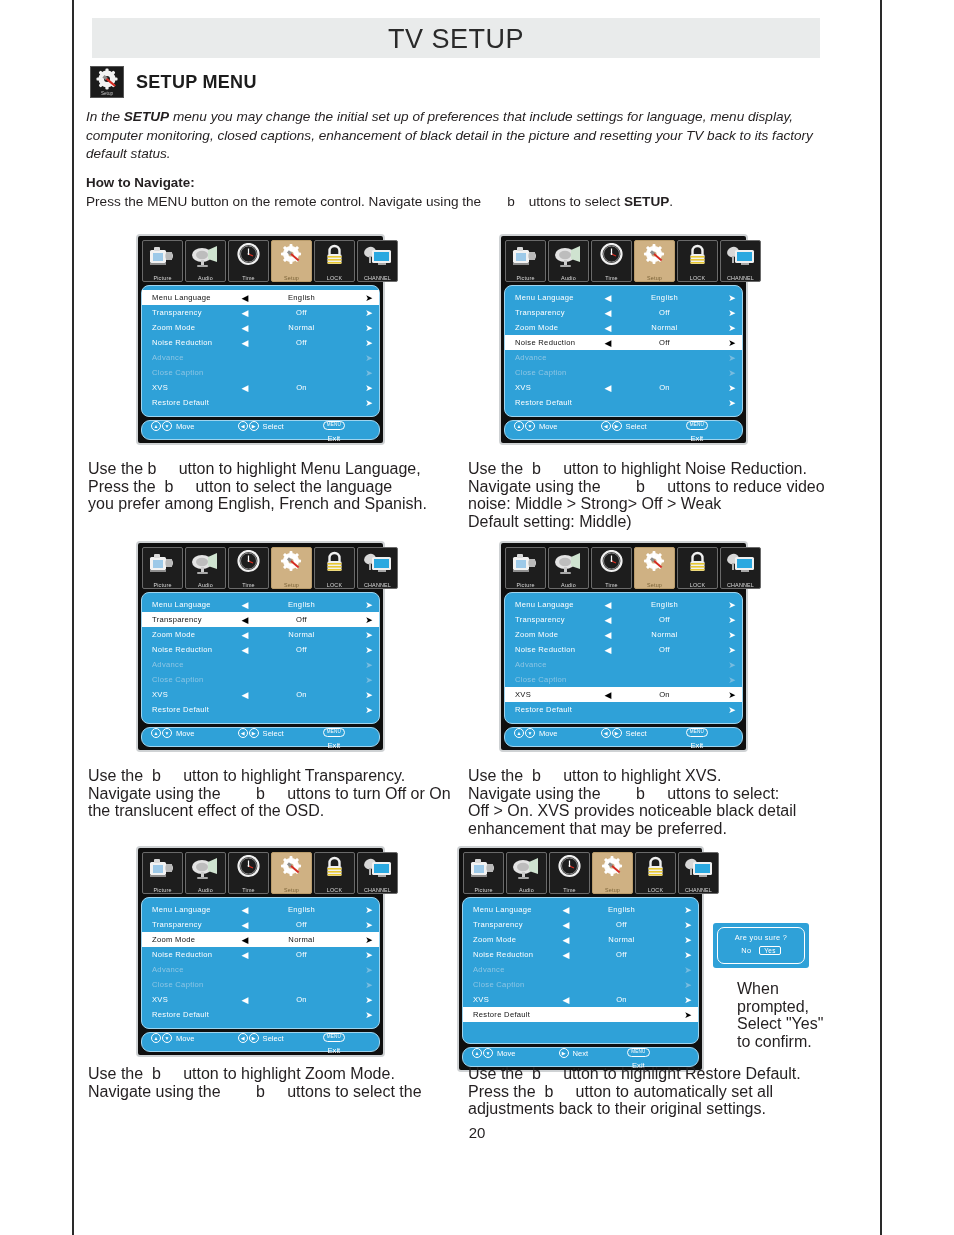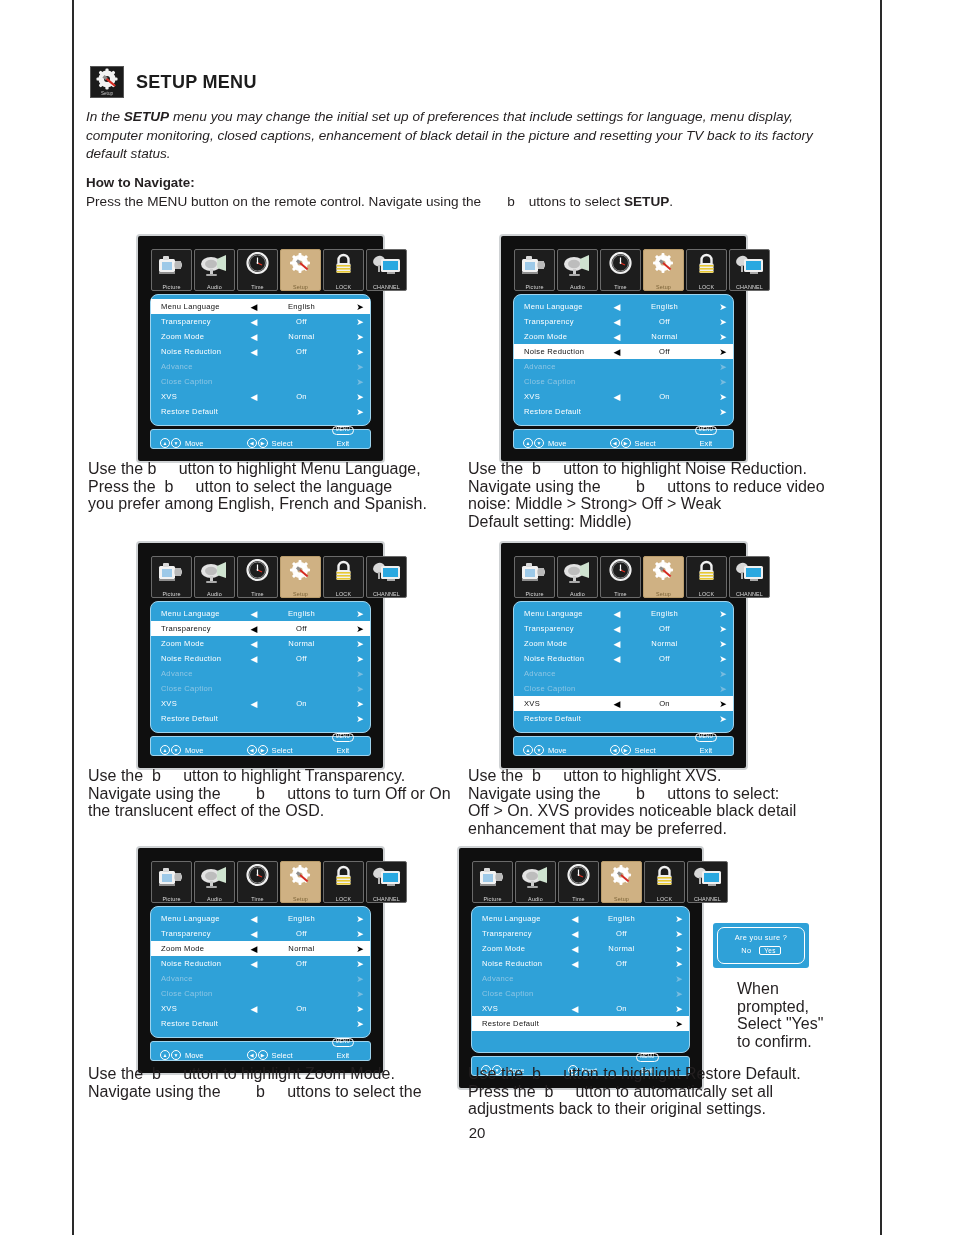--- a/index.html
+++ b/index.html
@@ -94,21 +94,21 @@
   .gap { display: inline-block; width: 26px; }
   .gap-sm { display: inline-block; width: 14px; }
 
   
   .osd {
     position: absolute;
     width: 249px;
     background: #0f0f0f;
     border: 2px solid #cfd2d4;
     border-radius: 4px;
-    padding: 12px;
+    padding: 3px;
     box-sizing: border-box;
   }
 
   .icon-row {
     display: flex;
     gap: 2px;
     padding: 1px 1px 2px 1px;
   }
   .icon-cell {
     width: 39px;
@@ -169,24 +169,24 @@
     color: #111111;
     font-weight: normal;
   }
   .menu-row.sel .larr, .menu-row.sel .rarr { color: #000; }
   .menu-spacer { height: 15px; }
 
   .osd-footer {
     margin-top: 3px;
     background: #2fa1d8;
     border: 1px solid #9fd4ee;
-    border-radius: 3px;
+    border-radius: 9px;
     height: 20px;
     display: flex;
-    align-items: flex-end;
+    align-items: flex-start;
     font-size: 7.6px;
     color: #ffffff;
     padding: 0 9px;
     box-sizing: border-box;
     gap: 5px;
   }
   .foot-seg { display: flex; align-items: center; gap: 4px; }
   .foot-seg.s2 { margin-left: 38px; }
   .foot-seg.s3 { margin-left: 34px; flex-direction: column; }
   .pill {
@@ -272,20 +272,23 @@
   }
 </style>
 </head>
 <body>
 
 <div id="page">
 
   <div class="edge-left"></div>
   <div class="edge-right"></div>
 
+  <div class="title-band">
+    <div class="title-text">TV SETUP</div>
+  </div>
 
   <div class="section-head">
     <div class="setup-badge">
       <svg viewBox="0 0 32 30" width="32" height="30" aria-hidden="true">
         <rect width="32" height="30" fill="#1b1b1b"></rect>
         <g transform="translate(16,12)">
           <circle r="8.5" fill="#f2f2f2"></circle>
           <g fill="#f2f2f2">
             <rect x="-10.5" y="-1.6" width="21" height="3.2" rx="1.2"></rect>
             <rect x="-1.6" y="-10.5" width="3.2" height="21" rx="1.2"></rect>

